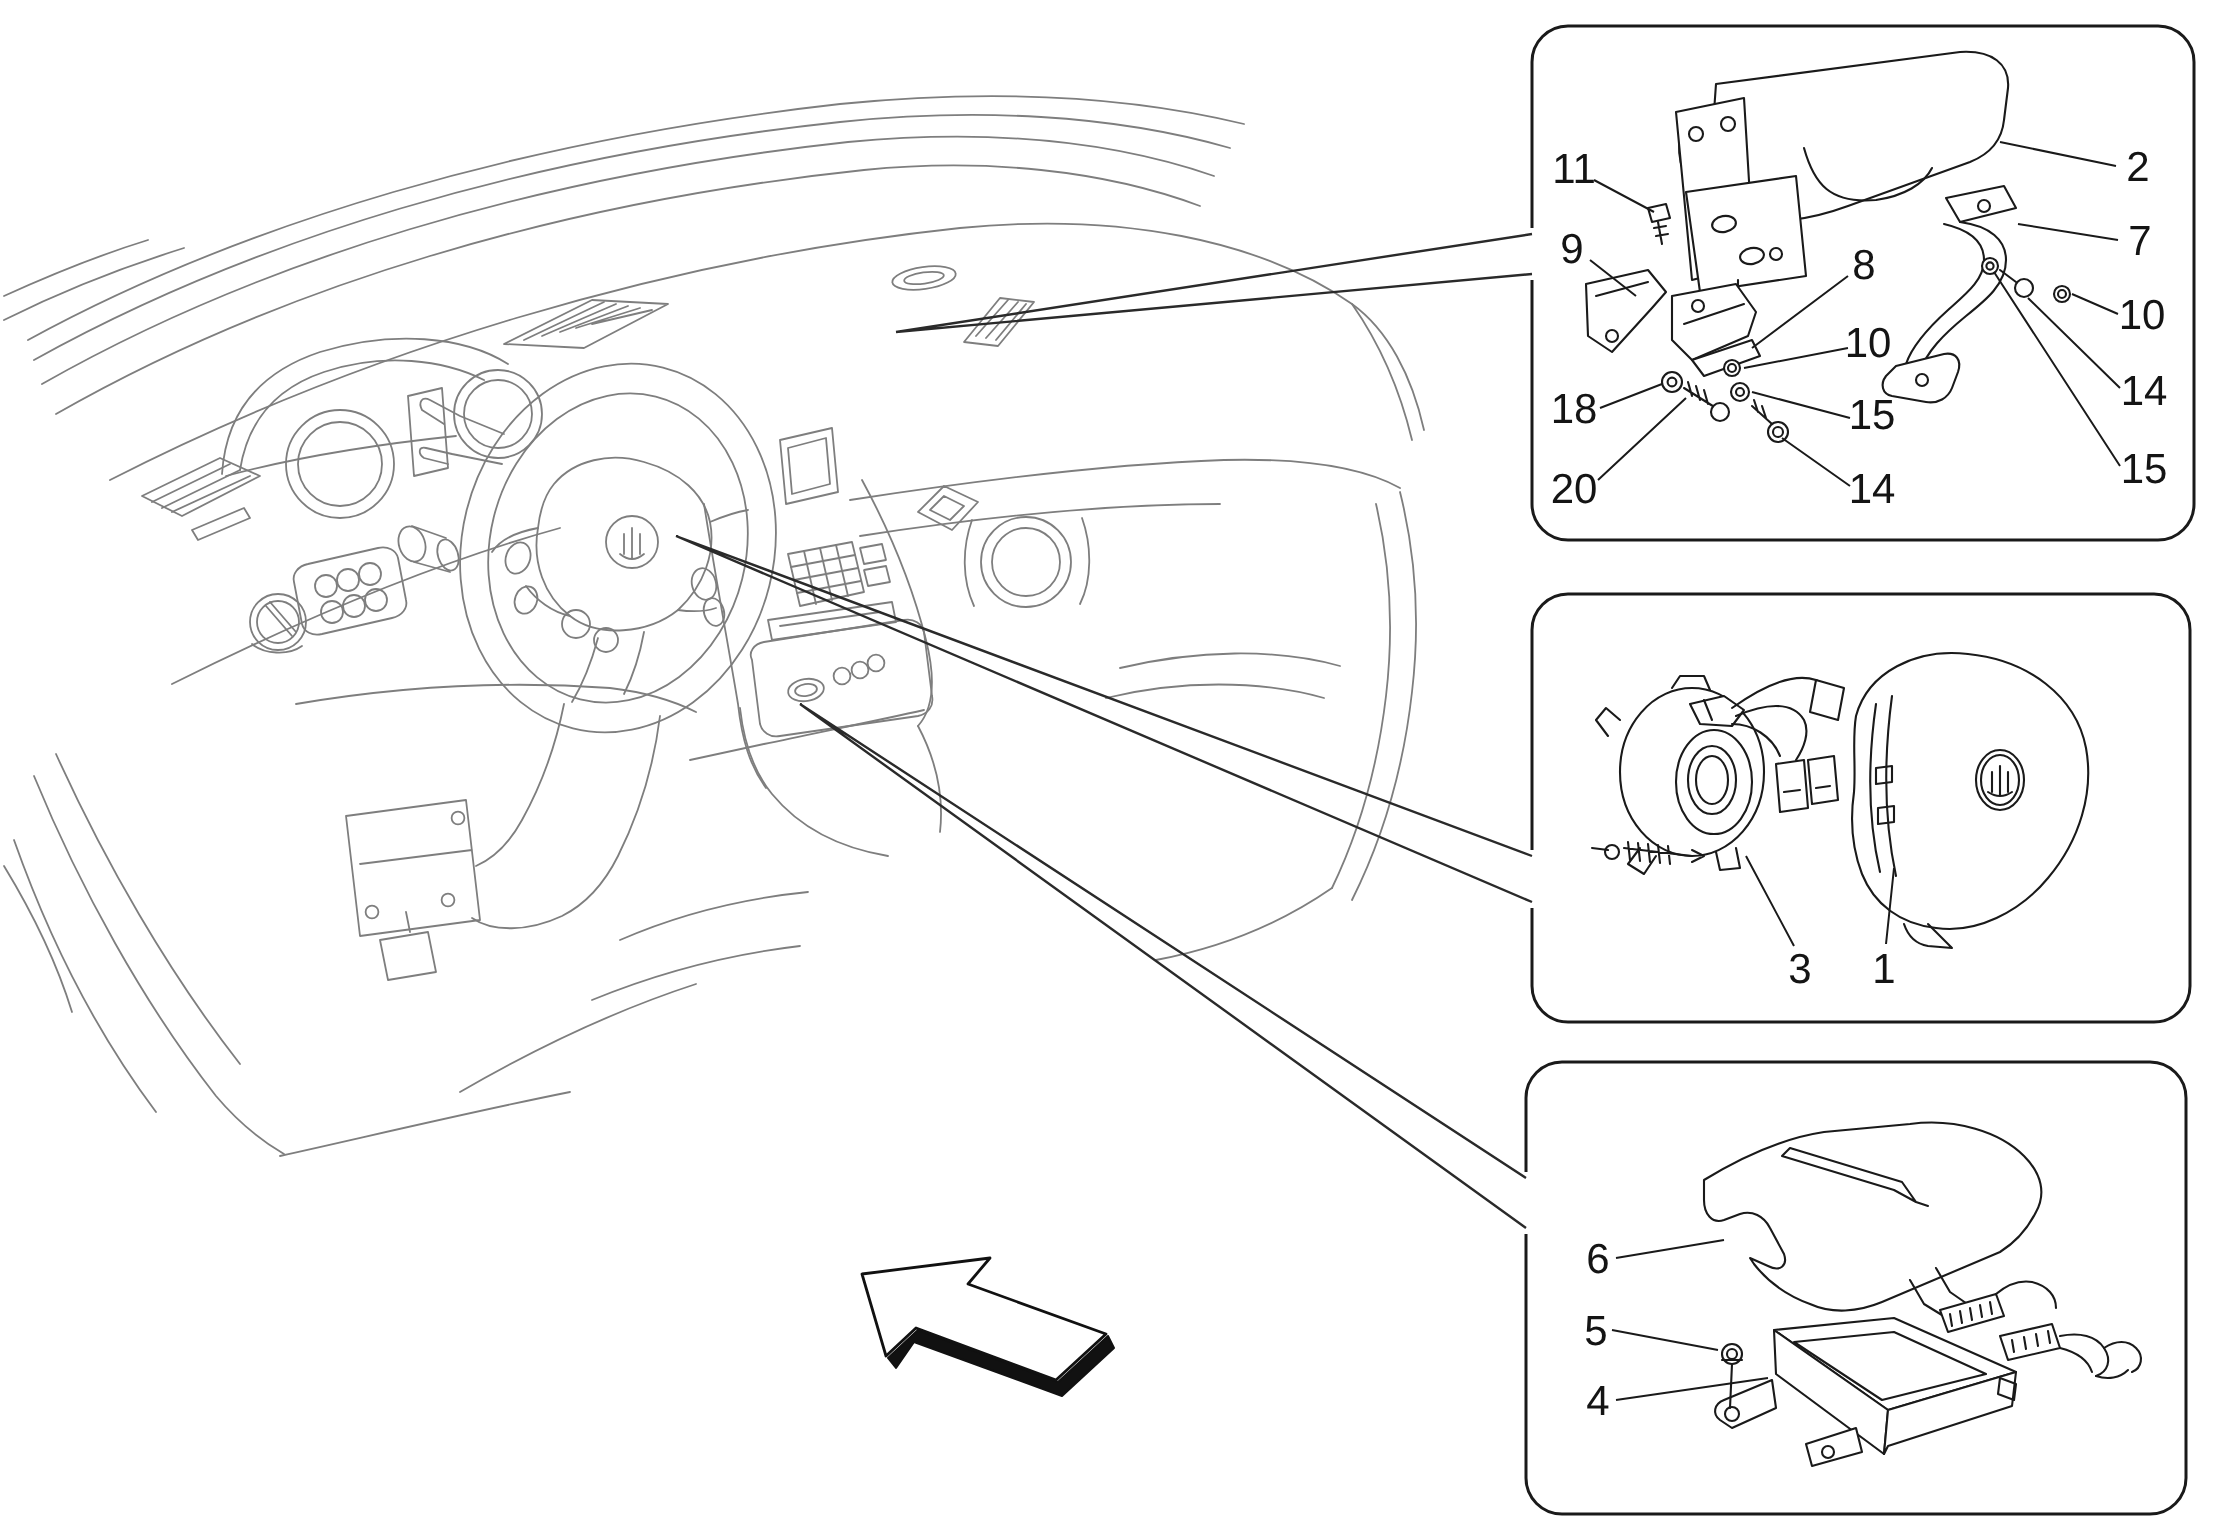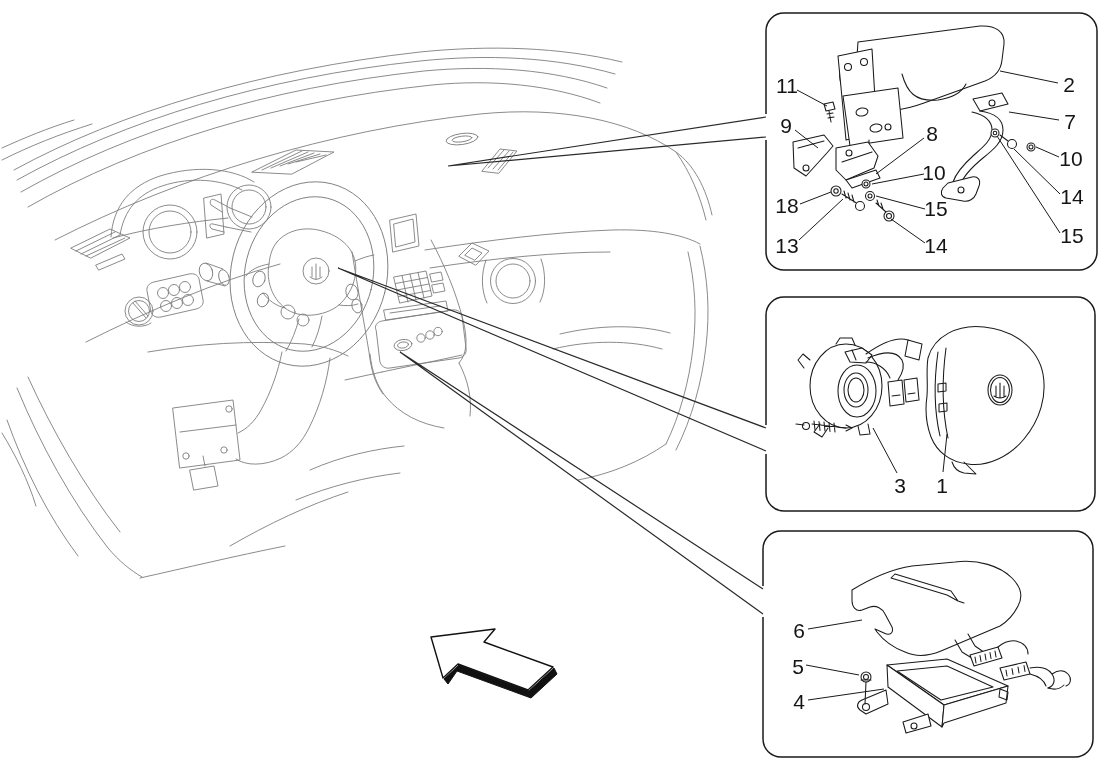--- a/index.html
+++ b/index.html
@@ -297,21 +297,21 @@
 
   <g>
     <path class="arrowshadow" d="M 444,679 L 459,665 L 529,691 L 554,668 L 557,674 L 531,698 L 457,671 L 448,684 Z"></path>
     <path class="arrowface" d="M 431,637 L 495,629 L 484,642 L 553,667 L 528,690 L 458,664 L 443,678 Z"></path>
   </g>
 </svg>
 
 <div class="part-label" style="left:787px;top:85px">11</div>
 <div class="part-label" style="left:786px;top:125px">9</div>
 <div class="part-label" style="left:787px;top:205px">18</div>
-<div class="part-label" style="left:787px;top:245px">13</div>
+<div class="part-label" style="left:787px;top:245px">20</div>
 <div class="part-label" style="left:932px;top:133px">8</div>
 <div class="part-label" style="left:934px;top:172px">10</div>
 <div class="part-label" style="left:936px;top:208px">15</div>
 <div class="part-label" style="left:936px;top:245px">14</div>
 <div class="part-label" style="left:1069px;top:84px">2</div>
 <div class="part-label" style="left:1070px;top:121px">7</div>
 <div class="part-label" style="left:1071px;top:158px">10</div>
 <div class="part-label" style="left:1072px;top:196px">14</div>
 <div class="part-label" style="left:1072px;top:235px">15</div>
 

